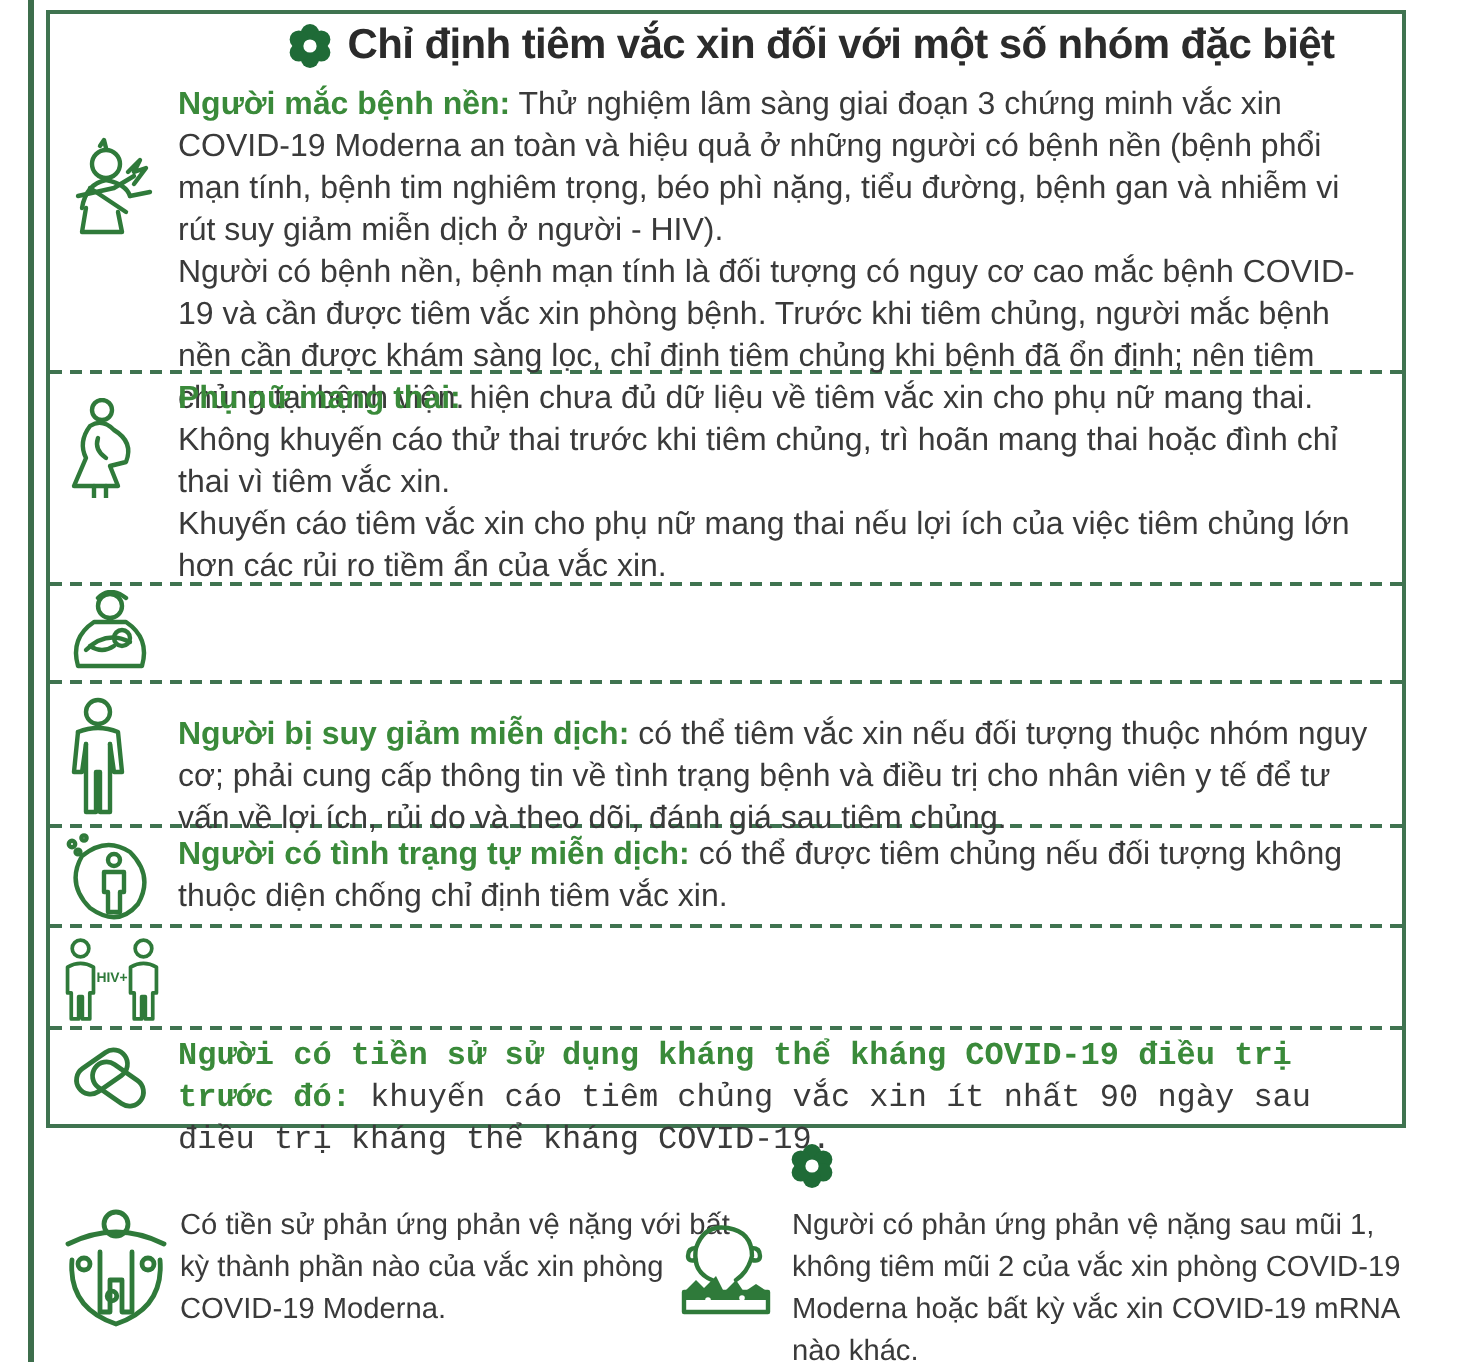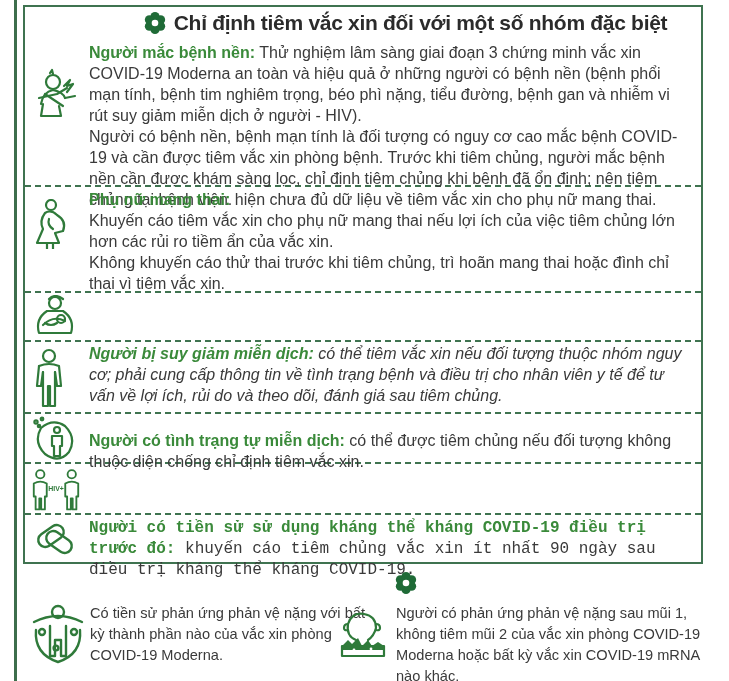--- a/index.html
+++ b/index.html
@@ -86,22 +86,22 @@
       <circle cx="20" cy="6" r="5"></circle>
       <path d="M14 14 q6 -4 12 2 q10 6 6 16 l-8 2 l4 10 h-22 l6 -14 q-4 -8 2 -16"></path>
       <path d="M18 20 q-2 6 4 10"></path>
       <path d="M16 44 v6 M22 44 v6"></path>
     </g>
   </svg>
   <div class="text" style="top:2px;">
     <span class="para">
       <span class="label">Phụ nữ mang thai:</span><span> hiện chưa đủ dữ liệu về tiêm vắc xin cho phụ nữ mang thai.</span>
     </span>
+    <span class="para">Không khuyến cáo thử thai trước khi tiêm chủng, trì hoãn mang thai hoặc đình chỉ thai vì tiêm vắc xin.</span>
     <span class="para">Khuyến cáo tiêm vắc xin cho phụ nữ mang thai nếu lợi ích của việc tiêm chủng lớn hơn các rủi ro tiềm ẩn của vắc xin.</span>
-    <span class="para">Không khuyến cáo thử thai trước khi tiêm chủng, trì hoãn mang thai hoặc đình chỉ thai vì tiêm vắc xin.</span>
   </div>
 </div>
 
 <div class="row" style="top:293px; height:49px;">
   <svg class="icon" style="top:2px; height:44px;" viewBox="0 0 50 44">
     <g fill="none" stroke="#2f7a3a" stroke-width="2.2" stroke-linejoin="round" stroke-linecap="round">
       <circle cx="24" cy="8" r="6"></circle>
       <path d="M18 4 q6 -6 14 0"></path>
       <path d="M8 38 q-4 -14 8 -22 h16 q12 8 8 22 z"></path>
       <path d="M12 30 q10 -10 22 -4"></path>
@@ -113,37 +113,37 @@
 
 <div class="row" style="top:342px; height:72px;">
   <svg class="icon" style="top:6px; height:62px;" viewBox="0 0 50 62">
     <g fill="none" stroke="#2f7a3a" stroke-width="2.2" stroke-linejoin="round" stroke-linecap="round">
       <circle cx="18" cy="8" r="6"></circle>
       <path d="M8 18 q10 -4 20 0 l2 20 h-4 l-2 -14"></path>
       <path d="M8 18 l-2 20 h4 l2 -14"></path>
       <path d="M12 24 v34 h5 v-20 h2 v20 h5 v-34"></path>
     </g>
   </svg>
-  <div class="text" style="top:1px;font-style:italic;">
+  <div class="text" style="top:15px;">
     <span class="label">Người bị suy giảm miễn dịch:</span><span> có thể tiêm vắc xin nếu đối tượng thuộc nhóm nguy cơ; phải cung cấp thông tin về tình trạng bệnh và điều trị cho nhân viên y tế để tư vấn về lợi ích, rủi do và theo dõi, đánh giá sau tiêm chủng.</span>
   </div>
 </div>
 
 <div class="row" style="top:414px; height:50px;">
   <svg class="icon" style="top:2px; height:46px;" viewBox="0 0 50 46">
     <g fill="none" stroke="#2f7a3a" stroke-width="2.2" stroke-linejoin="round" stroke-linecap="round">
       <path d="M10 12 q-8 14 4 26 q14 10 24 -2 q8 -14 -4 -26 q-12 -8 -24 2"></path>
       <circle cx="5" cy="6" r="1.6"></circle>
         <circle cx="11" cy="3" r="1.3"></circle>
         <circle cx="8" cy="10" r="1.2"></circle>
       <circle cx="26" cy="14" r="3"></circle>
       <path d="M21 20 h10 v10 h-2 v10 h-6 v-10 h-2 z"></path>
     </g>
   </svg>
-  <div class="text" style="top:16px;">
+  <div class="text" style="top:3px;">
     <span class="label">Người có tình trạng tự miễn dịch:</span><span> có thể được tiêm chủng nếu đối tượng không thuộc diện chống chỉ định tiêm vắc xin.</span>
   </div>
 </div>
 
 <div class="row" style="top:464px; height:51px;">
   <svg class="icon" style="top:3px; height:46px;" viewBox="0 0 54 46">
     <g fill="none" stroke="#2f7a3a" stroke-width="2" stroke-linejoin="round" stroke-linecap="round">
       <circle cx="10" cy="6" r="4.5"></circle>
       <path d="M3 16 q7 -4 14 0 v14 h-2 v14 h-4 v-12 h-2 v12 h-4 v-14 h-2 z"></path>
       <circle cx="44" cy="6" r="4.5"></circle>

